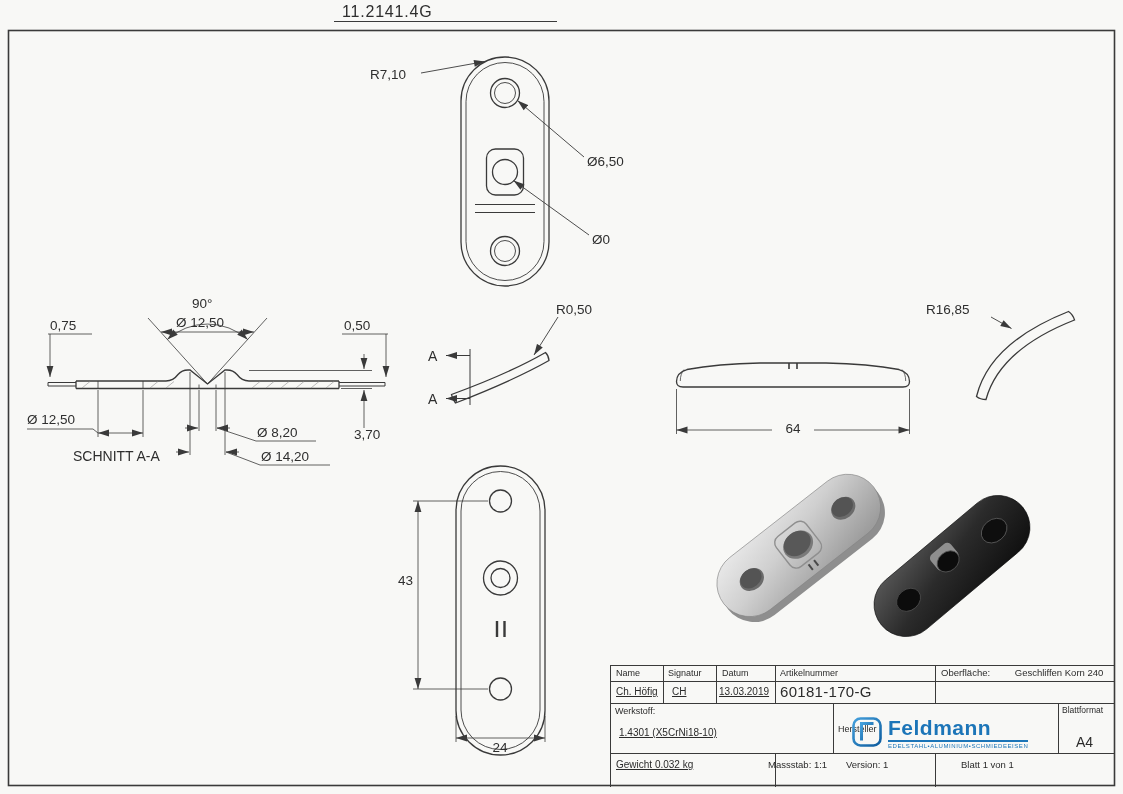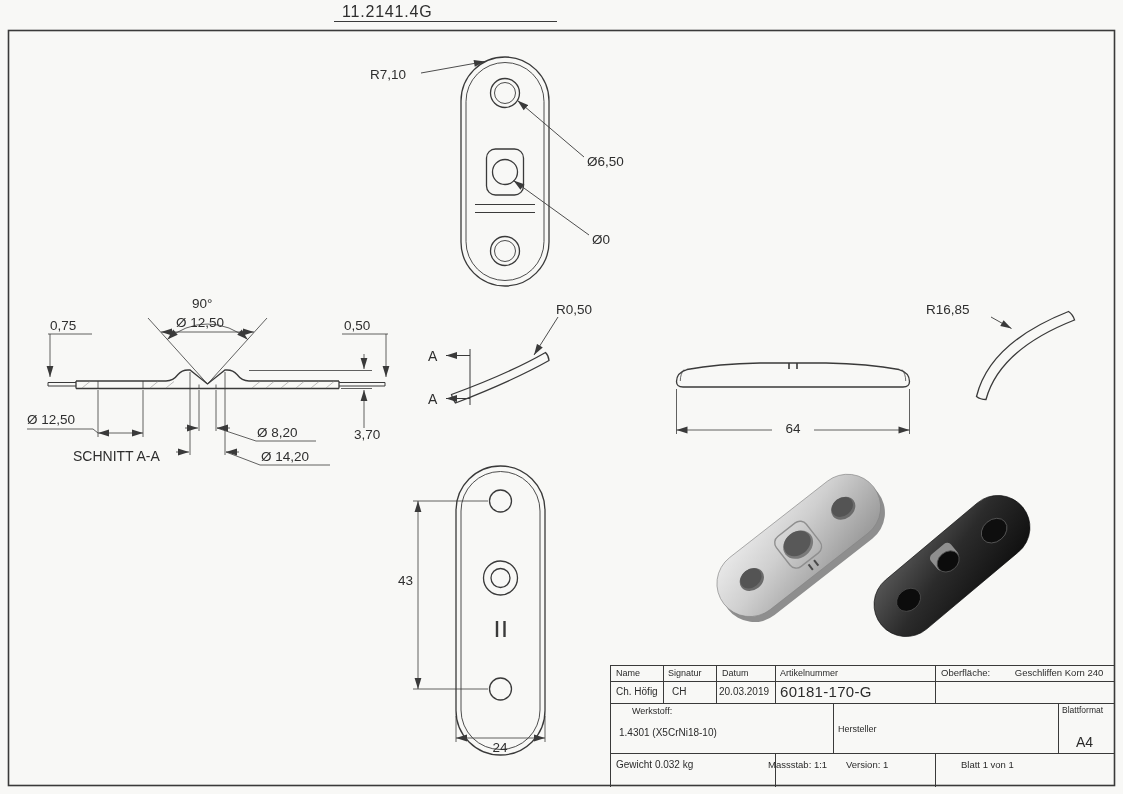--- a/index.html
+++ b/index.html
@@ -14,21 +14,21 @@
   svg.drawing text.title{font-size:16px;letter-spacing:0.8px;}
   svg.drawing text.cap{font-size:14px;}
   svg.drawing text.mid{text-anchor:middle;}
   svg.drawing text.end{text-anchor:end;}
 
   .titleblock{position:absolute;left:610px;top:665px;width:448px;height:122px;color:#2b2b2b;}
   .titleblock .hl{position:absolute;height:1px;background:#3a3a3a;left:0;width:505px;}
   .titleblock .vl{position:absolute;width:1px;background:#3a3a3a;}
   .tbt{position:absolute;white-space:nowrap;line-height:1.15;}
   .s85{font-size:8.5px;} .s9{font-size:9px;} .s95{font-size:9.5px;}
-  .s10{font-size:10px;} .s14{font-size:14px;} .s15{font-size:15px;letter-spacing:0.3px;}
+  .s10{font-size:10px;text-decoration:underline;} .s14{font-size:14px;} .s15{font-size:15px;letter-spacing:0.3px;}
 
   .logo{position:absolute;left:242px;top:52px;display:flex;gap:6px;align-items:flex-start;}
   .logo .brand{font-size:21px;font-weight:bold;color:#1c75b8;line-height:22px;letter-spacing:0.5px;}
   .logo .brand-line{height:2px;background:#1c75b8;margin:1px 0 1px 0;width:100%;}
   .logo .tagline{font-size:6px;color:#1c75b8;letter-spacing:0.55px;white-space:nowrap;}
 </style>
 </head>
 <body>
 
 <div class="page">
@@ -250,29 +250,47 @@
   <div class="tbt s9" style="left:58px;top:3px;">Signatur</div>
   <div class="tbt s9" style="left:112px;top:3px;">Datum</div>
   <div class="tbt s9" style="left:170px;top:3px;">Artikelnummer</div>
   <div class="tbt s95" style="left:331px;top:3px;">
     <span>Oberfläche:</span>
     <span style="margin-left:22px;">Geschliffen Korn 240</span>
   </div>
 
   <div class="tbt s10" style="left:6px;top:21px;">Ch. Höfig</div>
   <div class="tbt s10" style="left:62px;top:21px;">CH</div>
-  <div class="tbt s10" style="left:109px;top:21px;">20.03.2019</div>
+  <div class="tbt s10" style="left:109px;top:21px;">13.03.2019</div>
   <div class="tbt s15" style="left:170px;top:18px;">60181-170-G</div>
 
-  <div class="tbt s9" style="left:22px;top:41px;text-align:right;">Werkstoff:</div>
+  <div class="tbt s9" style="left:5px;top:41px;text-align:right;">Werkstoff:</div>
   <div class="tbt s10" style="left:9px;top:62px;">1.4301 (X5CrNi18-10)</div>
   <div class="tbt s9" style="left:228px;top:41px;margin-top:18px;">Hersteller</div>
   <div class="tbt s85" style="left:452px;top:41px;">Blattformat</div>
   <div class="tbt s14" style="left:466px;top:69px;">A4</div>
 
+  <div class="logo">
+    <svg width="30" height="30" viewBox="0 0 30 30">
+      <defs>
+        <linearGradient id="lgBlue" x1="0" y1="0" x2="1" y2="1">
+          <stop offset="0" stop-color="#45a0dc"></stop>
+          <stop offset="1" stop-color="#0d5c9e"></stop>
+        </linearGradient>
+      </defs>
+      <rect x="1.5" y="1.5" width="27" height="27" rx="7" fill="none" stroke="url(#lgBlue)" stroke-width="2.6"></rect>
+      <path d="M9.5,23.5 L9.5,6.5 L21.5,6.5" fill="none" stroke="url(#lgBlue)" stroke-width="3"></path>
+      <path d="M9.5,14.5 L18.5,14.5" fill="none" stroke="url(#lgBlue)" stroke-width="3"></path>
+    </svg>
+    <div class="logo-text">
+      <div class="brand">Feldmann</div>
+      <div class="brand-line"></div>
+      <div class="tagline">EDELSTAHL•ALUMINIUM•SCHMIEDEEISEN</div>
+    </div>
+  </div>
 
   <div class="tbt s10" style="left:6px;top:94px;">Gewicht 0.032 kg</div>
   <div class="tbt s95" style="left:158px;top:95px;">Massstab: 1:1</div>
   <div class="tbt s95" style="left:236px;top:95px;">Version: 1</div>
   <div class="tbt s95" style="left:331px;top:95px;margin-left:20px;">Blatt 1 von 1</div>
 </div>
 
 </div>
 
 </body></html>

